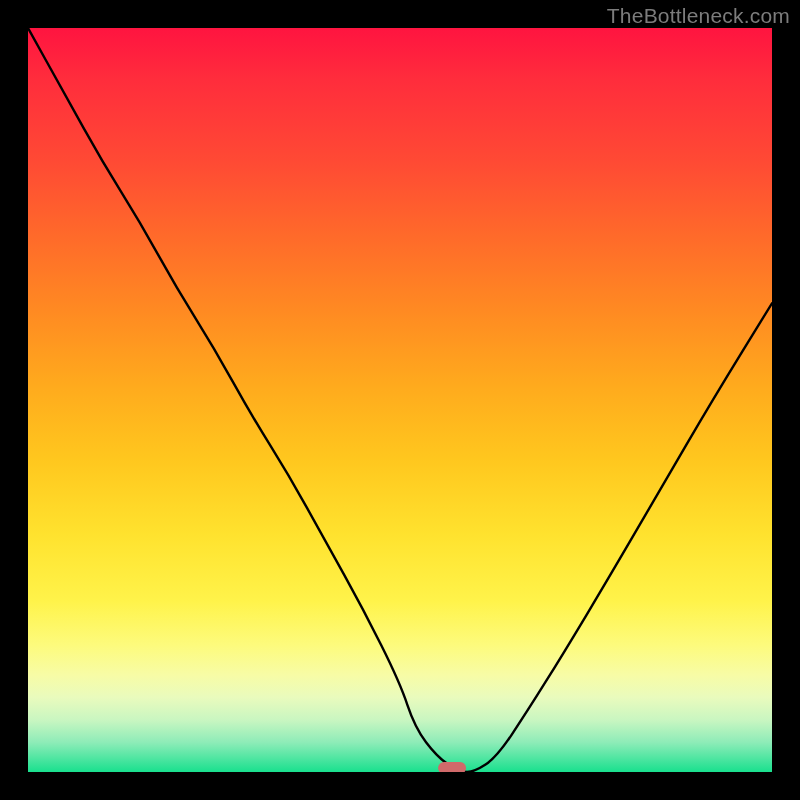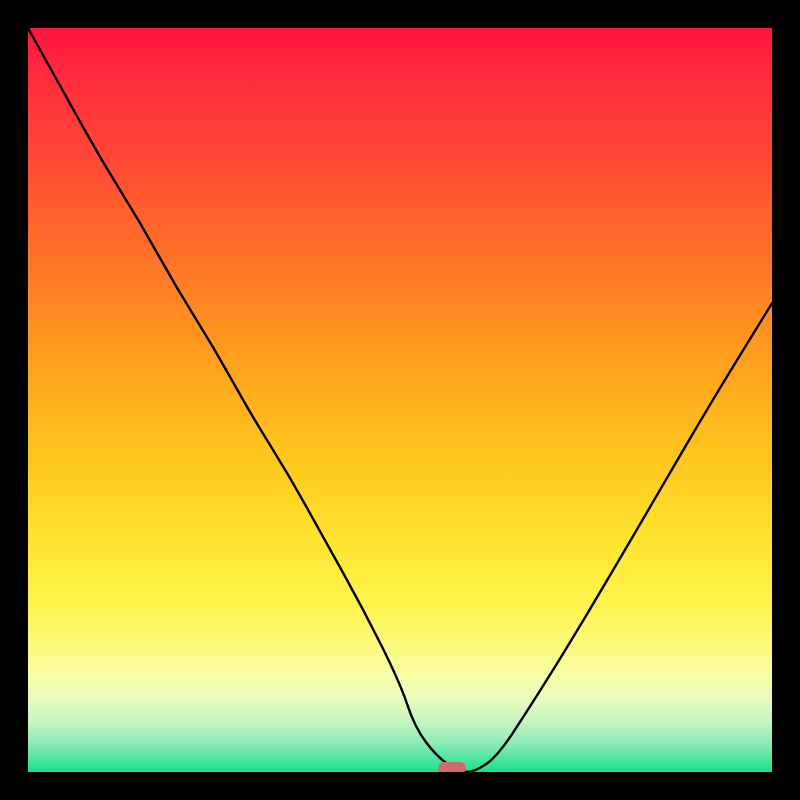--- a/index.html
+++ b/index.html
@@ -67,14 +67,15 @@
     <svg class="curve-svg" viewBox="0 0 744 744" preserveAspectRatio="none">
       <g>
         <path id="curve-path" fill="none" stroke="#000" stroke-width="2.4" stroke-linecap="round" stroke-linejoin="round" d="M 0 0 Q 0 0 18.6 33.47999999999996 Q 37.2 66.95999999999992 55.800000000000004 100.44 Q 74.4 133.92000000000007 93 163.68000000000006 Q 111.6 193.44000000000005 130.2 226.92000000000002 Q 148.8 260.4 167.4 290.15999999999997 Q 186 319.92 204.6 353.4 Q 223.2 386.88 241.79999999999998 416.64 Q 260.4 446.4 279 479.88 Q 297.6 513.36 316.20000000000005 546.8399999999999 Q 334.8 580.3199999999999 353.4 617.52 Q 372 654.72 379.44 677.04 Q 386.88 699.36 398.04 714.24 Q 409.20000000000005 729.12 420.36 736.56 Q 431.52 744 438.96 744 Q 446.4 744 457.56 736.56 Q 468.72 729.12 483.6 706.8 Q 498.48 684.48 517.0799999999999 654.72 Q 535.68 624.96 558 587.76 Q 580.32 550.56 606.36 505.91999999999996 Q 632.4 461.28 658.44 416.64 Q 684.48 372 714.24 323.64 L 744 275.28"></path>
       </g>
       <g>
         <rect id="marker-rect" rx="6" ry="6" fill="#d06a6a" x="410.08" y="734" width="28" height="12"></rect>
       </g>
     </svg>
   </div>
 
+  <div class="watermark">TheBottleneck.com</div>
 
 </div>
 
 </body></html>

